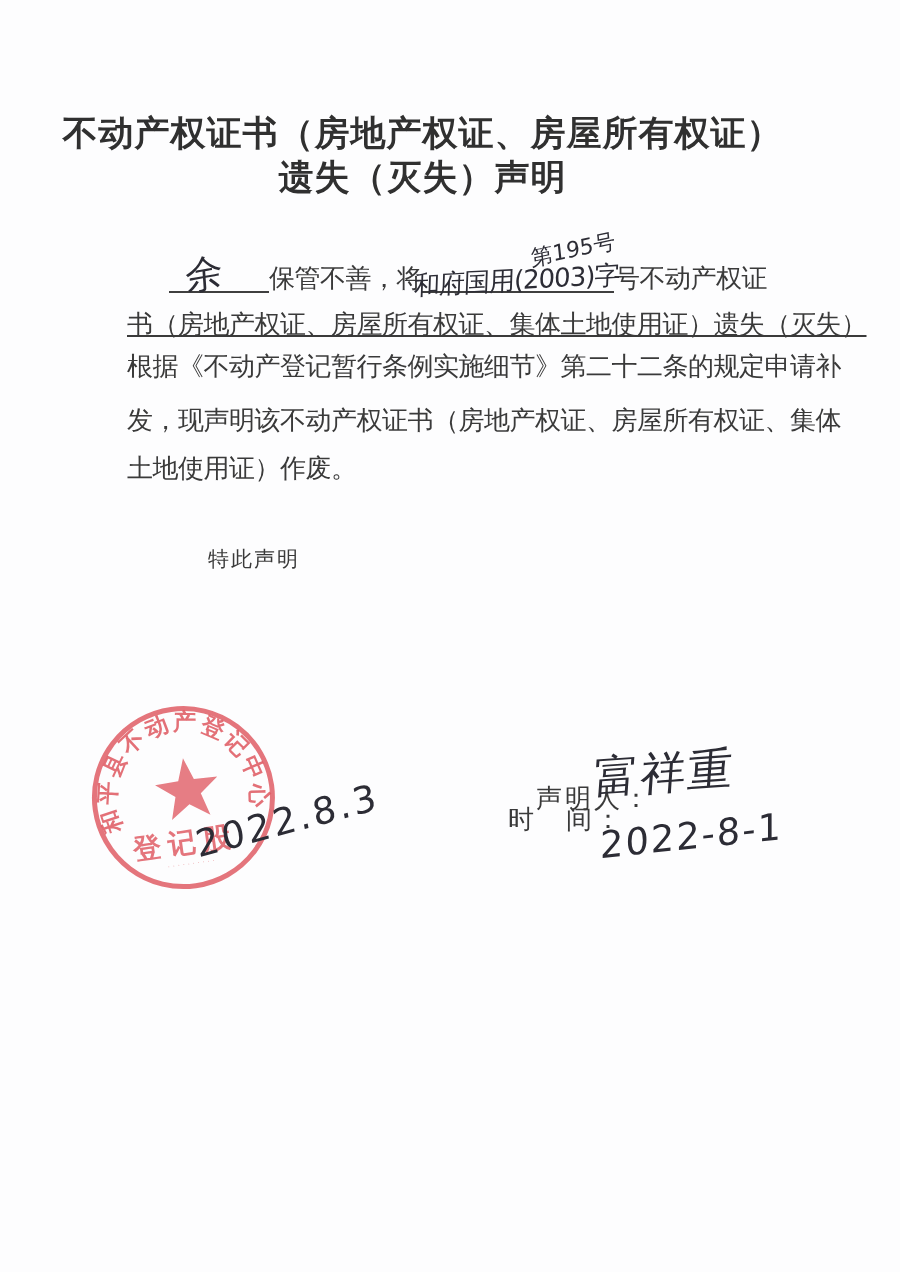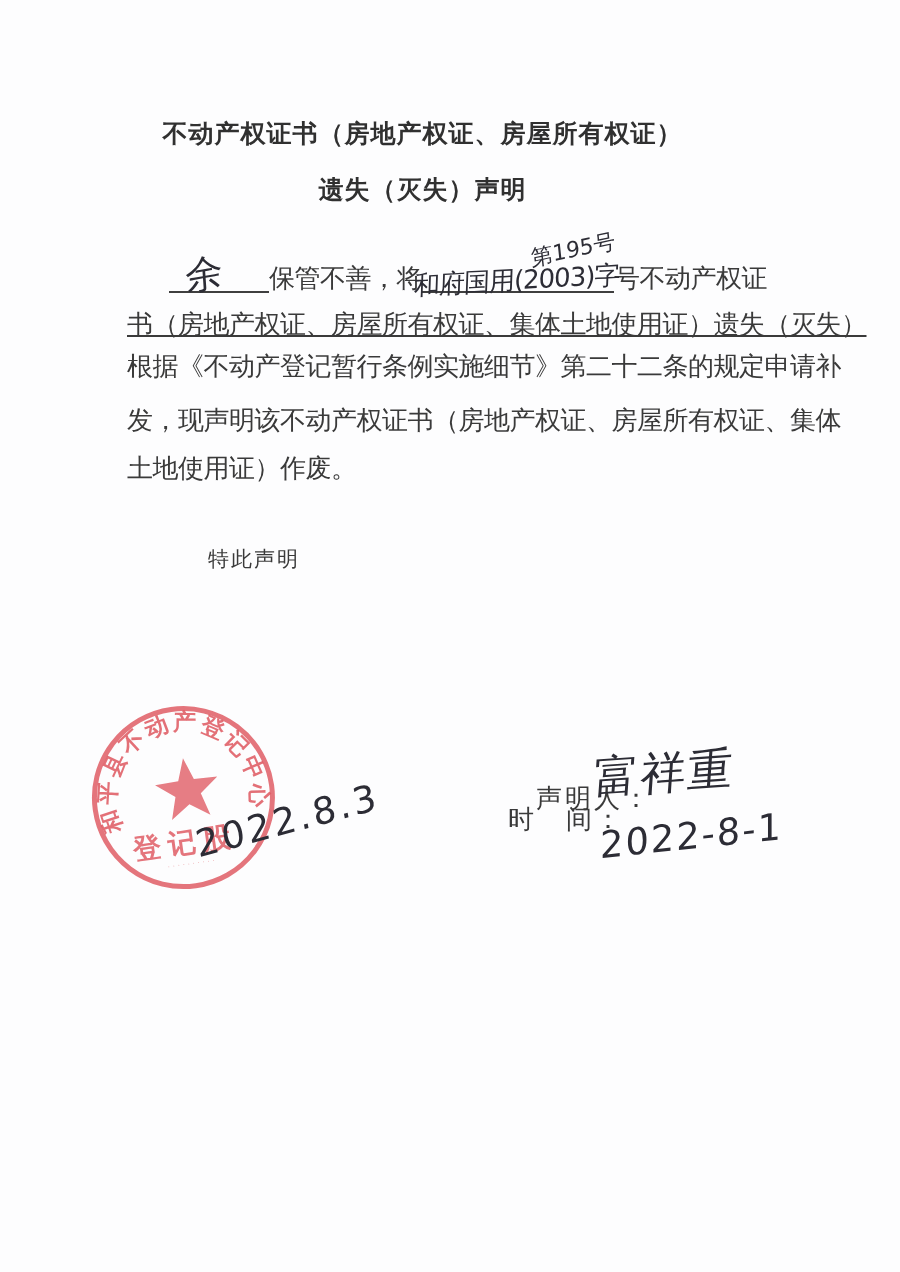--- a/index.html
+++ b/index.html
@@ -9,24 +9,24 @@
     font-family:"Liberation Serif","DejaVu Serif",serif;
   }
   .paper{
     position:relative;width:900px;height:1272px;overflow:hidden;
     background:#fdfdfe;
     color:#383838;
   }
   
   .title-block{position:absolute;left:0;top:114px;width:845px;text-align:center;}
   .title-line{
-    font-size:25px;font-weight:600;letter-spacing:1px;color:#303030;
+    font-size:35px;font-weight:600;letter-spacing:1px;color:#303030;
     line-height:40px;
   }
-  .title-line.second{margin-top:16px;}
+  .title-line.second{margin-top:4px;}
   
   .body-block{position:absolute;left:127px;top:262px;width:660px;}
   .body-line{
     position:absolute;left:0;white-space:nowrap;
     font-size:26px;letter-spacing:-0.5px;color:#3a3a3a;line-height:34px;
   }
   .l1{top:0;}
   .l2{top:46px;text-decoration:underline;}
   .l3{top:88px;}
   .l4{top:142px;}

